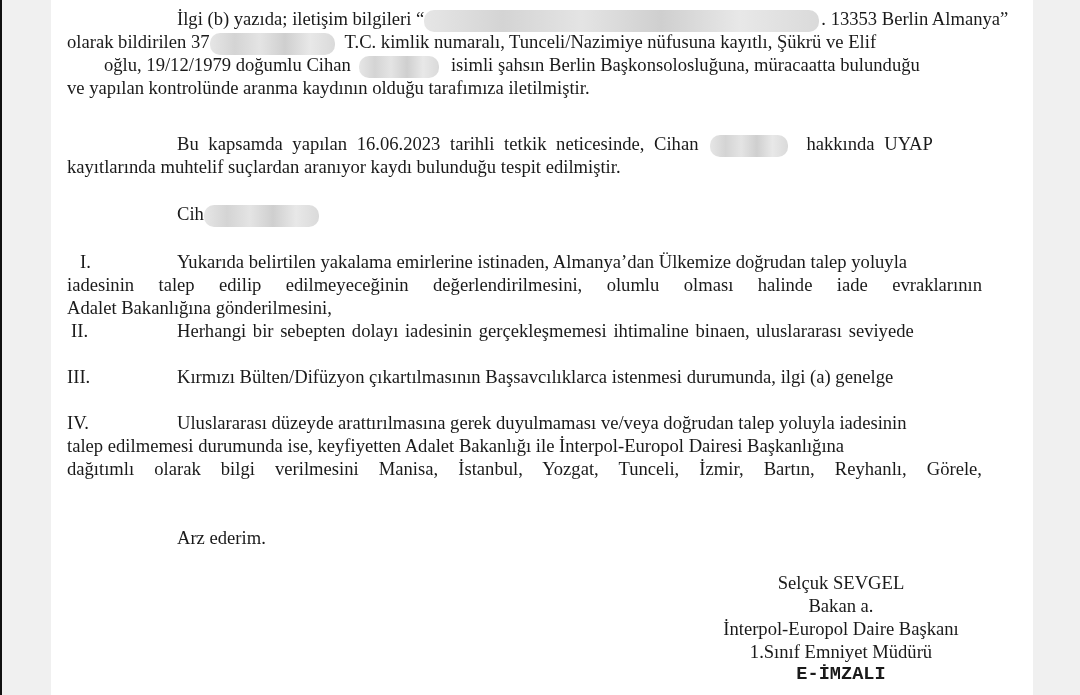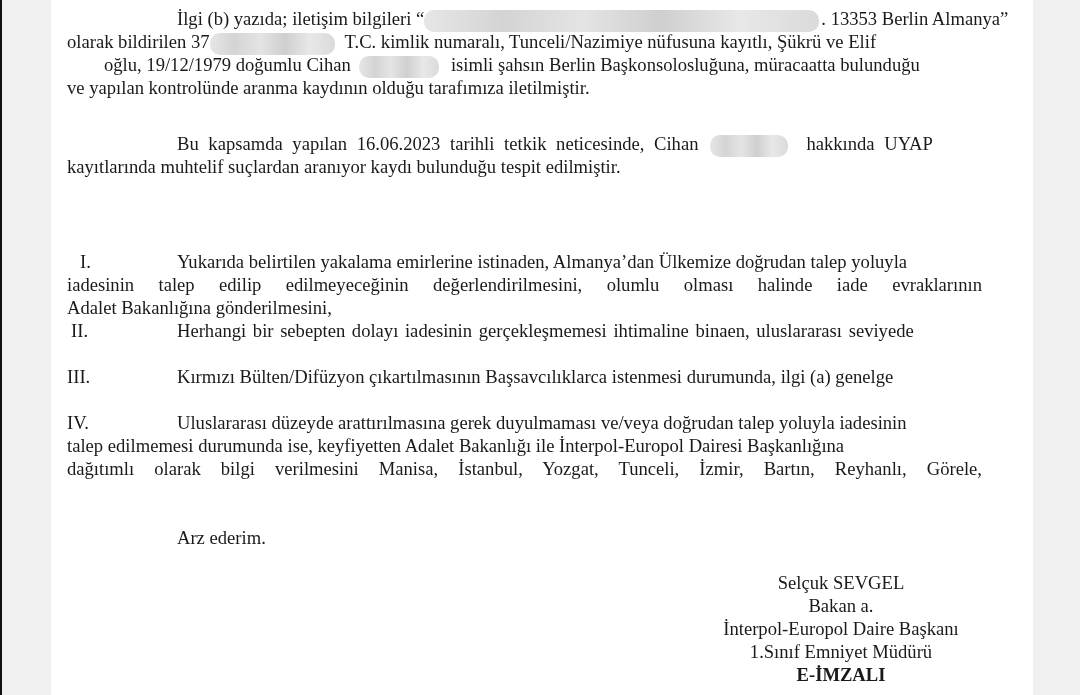--- a/index.html
+++ b/index.html
@@ -17,21 +17,21 @@
     position:absolute; font-size:18.6px; line-height:22px; white-space:nowrap;
   }
   .just { text-align:justify; text-align-last:justify; }
   .redact {
     display:inline-block; height:22px; vertical-align:middle;
     background:linear-gradient(90deg,#e6e6e6,#d4d4d4 20%,#e4e4e4 40%,#cfcfcf 60%,#e8e8e8 80%,#dadada);
     border-radius:10px; filter:blur(0.6px);
   }
   .num { display:inline-block; width:60px; }
   .sig { position:absolute; font-size:18.6px; line-height:23px; text-align:center; left:640px; width:300px; }
-  .bold { font-weight:bold; }
+  .bold { font-weight:bold;font-family:Liberation Mono, monospace; }
 </style>
 </head>
 <body>
 
 <div class="edge-strip"></div>
 
 <div class="page">
 
   <div class="line" style="left:126px; top:8px; width:818px;">
     <span>İlgi (b) yazıda; iletişim bilgileri “</span><span class="redact" style="width:395px;"></span><span style="margin-left:2px;">. 13353 Berlin Almanya”</span>
@@ -42,20 +42,23 @@
   <div class="line" style="left:16px; top:54px;margin-left:37px;">
     <span>oğlu, 19/12/1979 doğumlu Cihan</span><span class="redact" style="width:80px; margin:0 12px 0 8px;"></span><span>isimli şahsın Berlin Başkonsolosluğuna, müracaatta bulunduğu</span>
   </div>
   <div class="line" style="left:16px; top:77px;">ve yapılan kontrolünde aranma kaydının olduğu tarafımıza iletilmiştir.</div>
 
   <div class="line" style="left:126px; top:133px;">
     <span style="word-spacing:5px;">Bu kapsamda yapılan 16.06.2023 tarihli tetkik neticesinde, Cihan</span><span class="redact" style="width:78px; margin:0 18px 0 12px;"></span><span style="word-spacing:5px;">hakkında UYAP</span>
   </div>
   <div class="line" style="left:16px; top:156px;">kayıtlarında muhtelif suçlardan aranıyor kaydı bulunduğu tespit edilmiştir.</div>
 
+  <div class="line" style="left:126px; top:203px;">
+    <span>Cih</span><span class="redact" style="width:115px;"></span>
+  </div>
 
   <div class="line" style="left:29px; top:251px;">
     <span class="num" style="width:97px;">I.</span><span>Yukarıda belirtilen yakalama emirlerine istinaden, Almanya’dan Ülkemize doğrudan talep yoluyla</span>
   </div>
   <div class="line" style="left:16px; top:297px;">Adalet Bakanlığına gönderilmesini,</div>
   <div class="line just" style="left:16px; top:274px; width:915px;">iadesinin talep edilip edilmeyeceğinin değerlendirilmesini, olumlu olması halinde iade evraklarının</div>
 
   <div class="line" style="left:20px; top:320px; width:911px;">
     <span class="num" style="width:106px;">II.</span><span style="word-spacing:2px;">Herhangi bir sebepten dolayı iadesinin gerçekleşmemesi ihtimaline binaen, uluslararası seviyede</span>
   </div>

